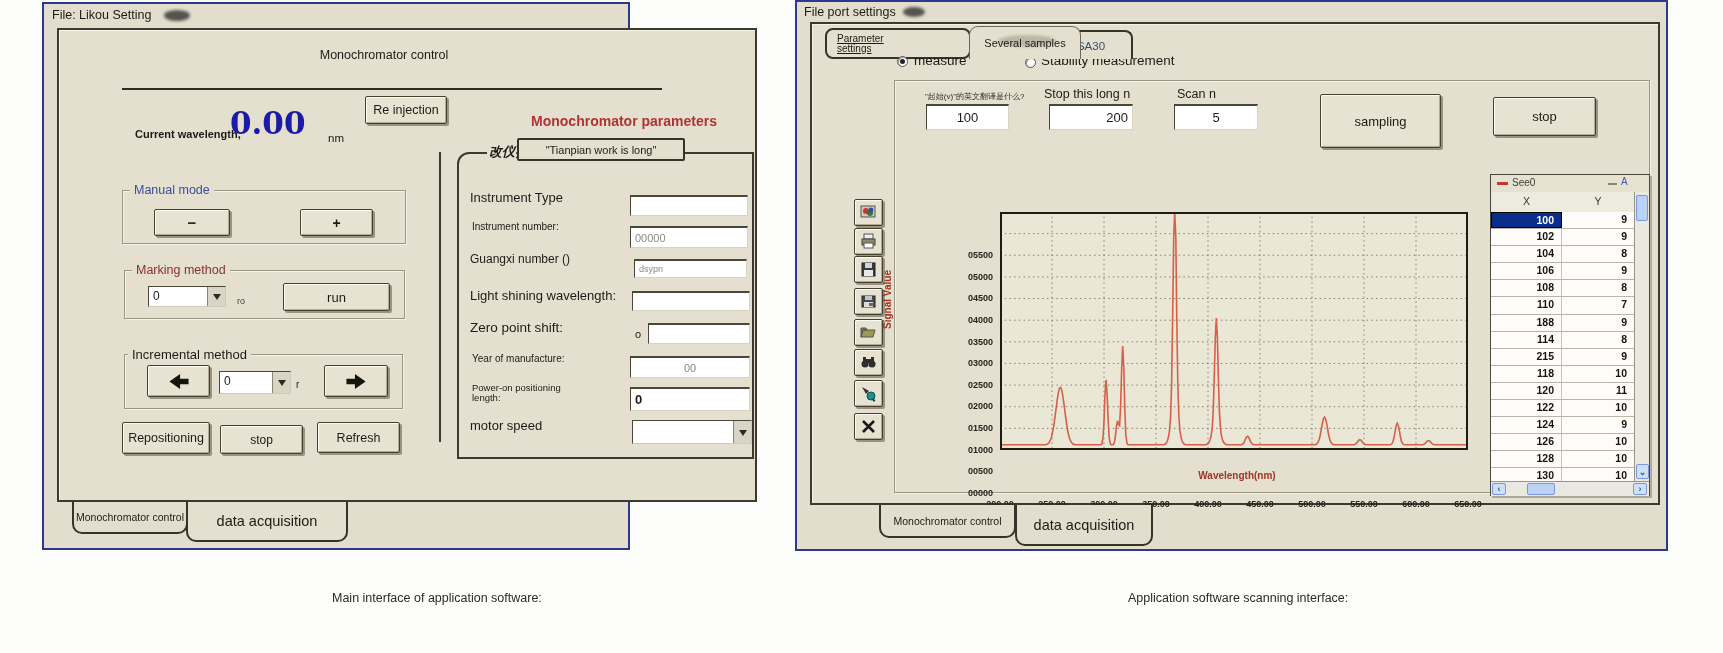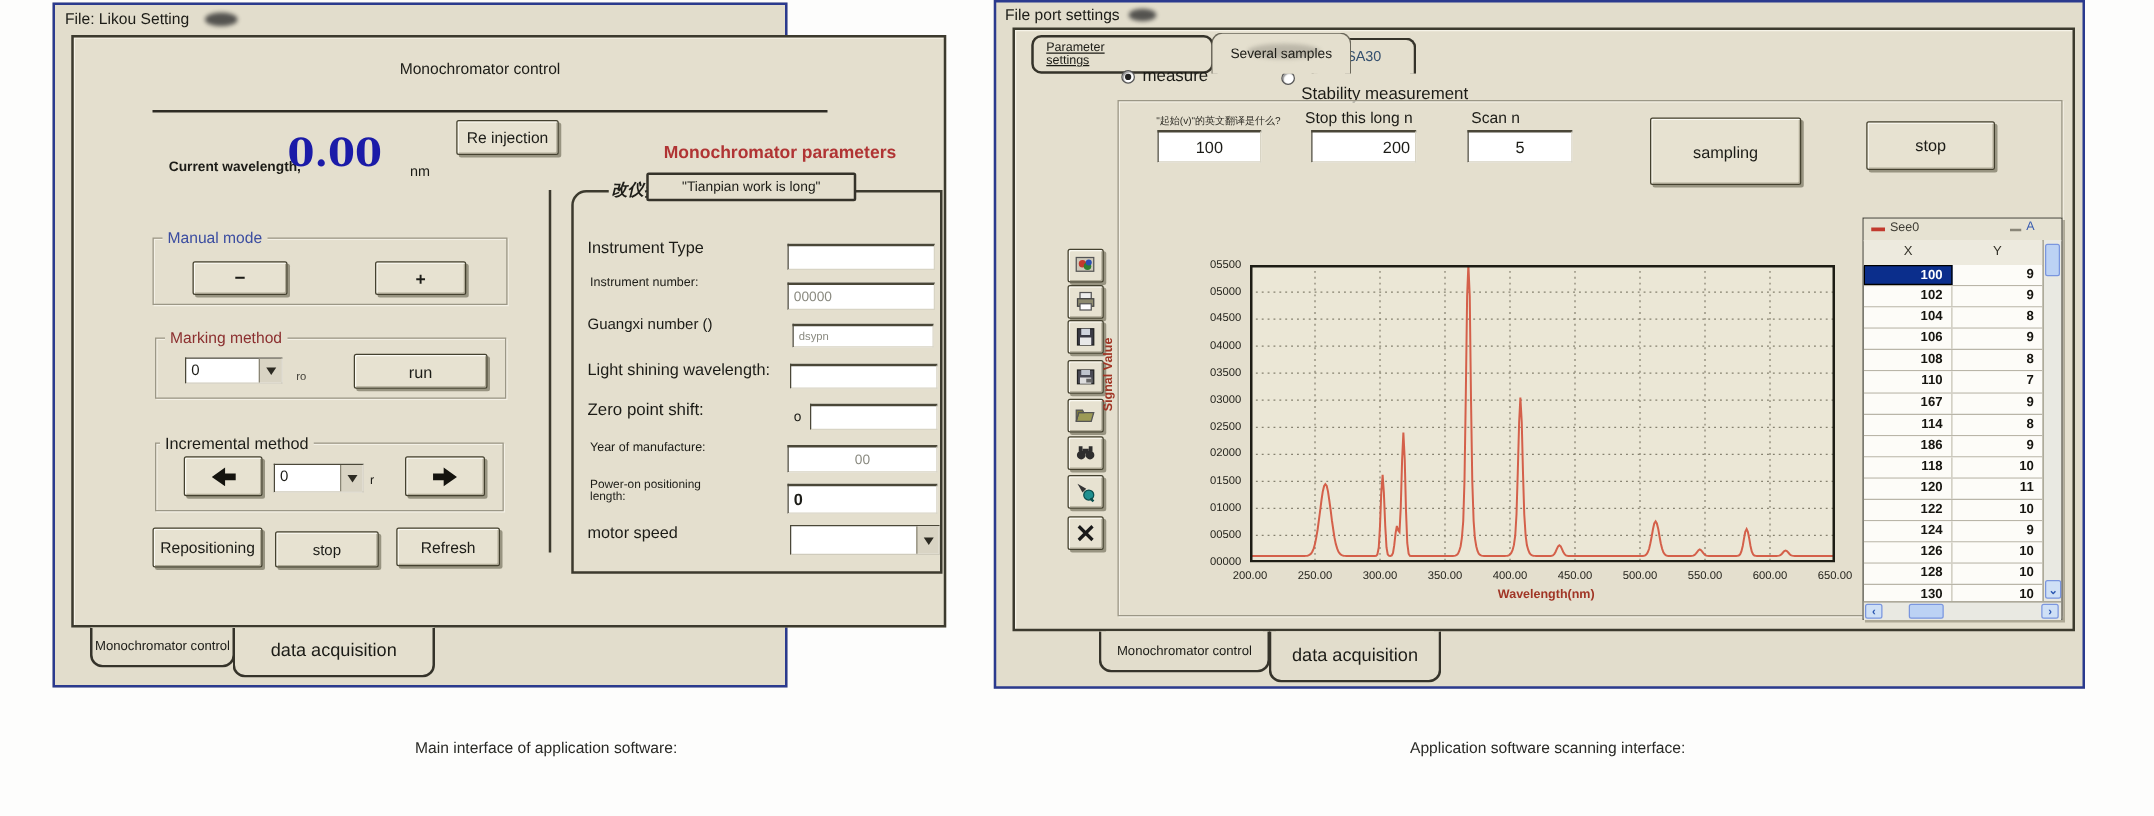--- a/index.html
+++ b/index.html
@@ -17,21 +17,21 @@
   .combo{position:absolute;background:#fff;border:1px solid;border-color:#4a4738 #cfcbbc #cfcbbc #4a4738;box-sizing:border-box;display:flex;}
   .combo .val{flex:1;font-size:12px;padding:2px 4px;}
   .combo .dd{width:17px;background:#d9d4c4;border-left:1px solid #8a8676;display:flex;align-items:center;justify-content:center;}
   .combo .dd:after{content:"";width:0;height:0;border:4px solid transparent;border-top:6px solid #2c2a22;margin-top:5px;}
   .tab-b{position:absolute;background:#e2ddcc;border:2px solid #35332a;border-top:none;border-radius:0 0 10px 10px;
        display:flex;align-items:center;justify-content:center;box-sizing:border-box;cursor:pointer;}
   .tab-t{position:absolute;background:#e4dfce;border:2px solid #35332a;box-sizing:border-box;display:flex;align-items:center;justify-content:center;cursor:pointer;}
   .smudge{position:absolute;background:#2d2d2d;border-radius:50%;filter:blur(1.5px);opacity:.78;}
   .radio{position:absolute;width:11px;height:11px;border-radius:50%;background:#fff;border:1px solid #555;box-shadow:inset 1px 1px 1px #999;box-sizing:border-box;}
   .radio.sel:after{content:"";position:absolute;left:2px;top:2px;width:5px;height:5px;border-radius:50%;background:#222;}
-  .tick{position:absolute;font-size:9px;font-weight:400;color:#26251e;letter-spacing:0;}
+  .tick{position:absolute;font-size:9px;font-weight:700;color:#26251e;letter-spacing:0;margin-top:44px;}
   .trow{display:flex;height:16.1px;border-bottom:1px solid #b9b5a8;background:#fdfcf8;}
   .tcell{font-size:10.5px;font-weight:700;color:#15140f;text-align:right;box-sizing:border-box;padding:1px 7px 0 0;}
   .tcell.x{width:71px;border-right:1px solid #c6c2b4;}
   .tcell.y{width:72px;}
   .tcell.sel{background:#0b2e8c;color:#fff;border:1px solid #000;}
   .greyval{color:#8a8a80;}
   .scroll-arrow{position:absolute;background:#cfe0f6;border:1px solid #7a96df;border-radius:2px;display:flex;align-items:center;justify-content:center;color:#2b56b0;font-size:9px;font-weight:700;box-sizing:border-box;}
 </style>
 </head>
 <body>
@@ -138,21 +138,21 @@
     </div>
     <div class="tab-t" style="left:172px;top:24px;width:112px;height:33px;border:1.5px solid #6a675a;border-bottom:none;border-radius:9px 9px 0 0;font-size:11px;z-index:3;">
       <span class="smudge" style="left:28px;top:8px;width:58px;height:12px;background:#9a968a;opacity:.55;"></span>
       <span style="position:relative;">Several samples</span>
     </div>
     <div class="tab-t" style="left:252px;top:28px;width:84px;height:29px;border-bottom:none;border-radius:8px 8px 0 0;font-size:11.5px;color:#35506e;z-index:2;">SA30</div>
 
     <div class="radio sel" style="left:100px;top:54px;"></div>
     <div class="abs" style="left:117px;top:51px;font-size:13.5px;">measure</div>
     <div class="radio" style="left:228px;top:55px;"></div>
-    <div class="abs" style="left:244px;top:65px;font-size:13.5px;">Stability measurement</div>
+    <div class="abs" style="left:244px;top:51px;font-size:13.5px;">Stability measurement</div>
 
     <div class="gbox" style="left:97px;top:78px;width:756px;height:413px;"></div>
 
     <div class="abs" style="left:128px;top:89px;width:165px;font-size:8px;color:#2c2b24;">"起始(v)"的英文翻译是什么?</div>
     <input class="inp" style="left: 129px; top: 102px; width: 83px; height: 26px; text-align: center; font-size: 13px;" value="100">
     <div class="abs" style="left:247px;top:85px;font-size:12.5px;">Stop this long n</div>
     <input class="inp" style="left: 252px; top: 102px; width: 84px; height: 26px; text-align: right; font-size: 13px;" value="200">
     <div class="abs" style="left:380px;top:85px;font-size:12.5px;">Scan n</div>
     <input class="inp" style="left: 377px; top: 102px; width: 84px; height: 26px; text-align: center; font-size: 13px;" value="5">
 
@@ -298,29 +298,29 @@
           </div>
           <div class="trow">
             <div class="tcell x">108</div>
             <div class="tcell y">8</div>
           </div>
           <div class="trow">
             <div class="tcell x">110</div>
             <div class="tcell y">7</div>
           </div>
           <div class="trow">
-            <div class="tcell x">167</div>
+            <div class="tcell x">188</div>
             <div class="tcell y">9</div>
           </div>
           <div class="trow">
             <div class="tcell x">114</div>
             <div class="tcell y">8</div>
           </div>
           <div class="trow">
-            <div class="tcell x">186</div>
+            <div class="tcell x">215</div>
             <div class="tcell y">9</div>
           </div>
           <div class="trow">
             <div class="tcell x">118</div>
             <div class="tcell y">10</div>
           </div>
           <div class="trow">
             <div class="tcell x">120</div>
             <div class="tcell y">11</div>
           </div>

